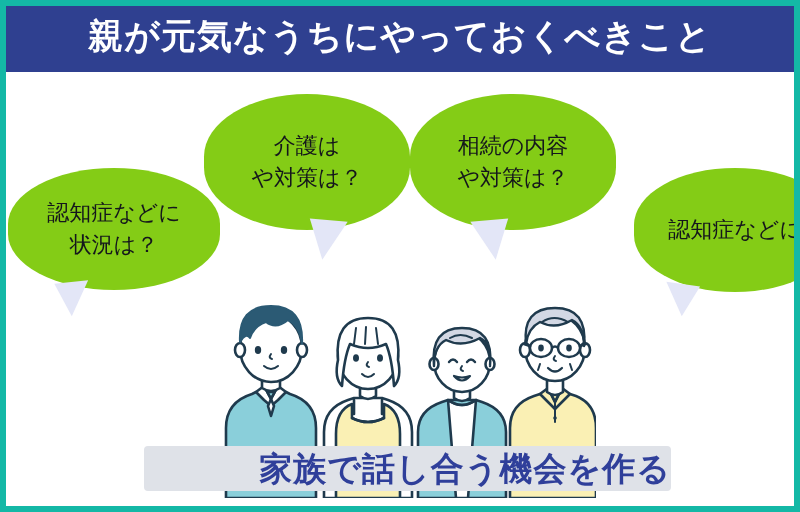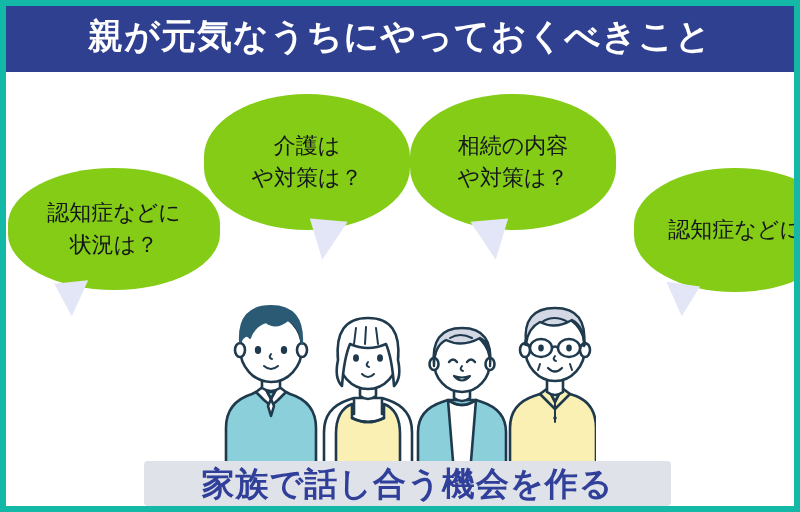--- a/index.html
+++ b/index.html
@@ -143,28 +143,28 @@
     width: 392px;
     height: 216px;
     z-index: 2;
   }
   .people svg { display: block; width: 100%; height: 100%; }
 
   
   .banner {
     position: absolute;
     left: 138px;
-    top: 455px;
+    top: 440px;
     width: 527px;
     height: 45px;
     background: #dfe2e8;
     border-radius: 4px;
     display: flex;
     align-items: center;
-    justify-content: center;
+    justify-content: flex-end;
     z-index: 5;
   }
   .banner-text {
     color: #2f3f9a;
     font-size: 33px;
     font-weight: bold;
     letter-spacing: 1px;
     line-height: 1;
     white-space: nowrap;
   }

